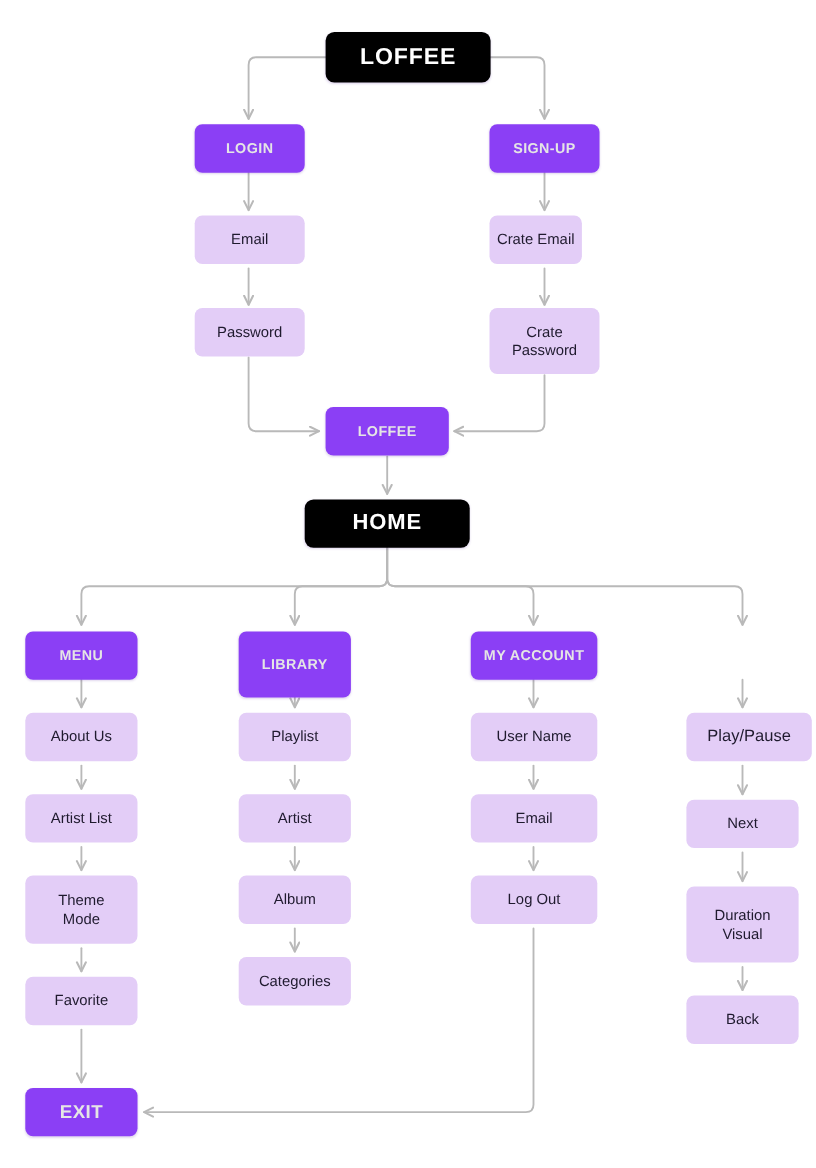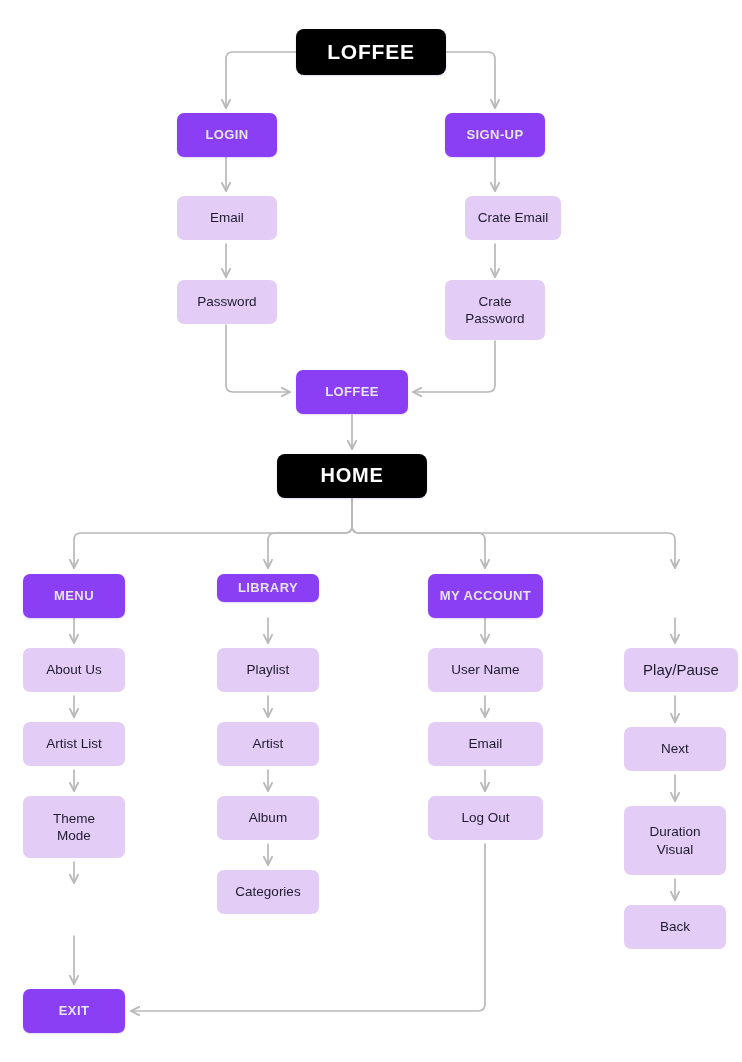--- a/index.html
+++ b/index.html
@@ -118,48 +118,49 @@
       <path d="M675,879 L675,900"></path>
     </g>
   </svg>
 
   <div class="node root" style="left:296px; top:29px; width:150px; height:46px; font-size:21px;">LOFFEE</div>
 
   <div class="node primary" style="left:177px; top:113px; width:100px; height:44px; font-size:13px;">LOGIN</div>
   <div class="node primary" style="left:445px; top:113px; width:100px; height:44px; font-size:13px;">SIGN-UP</div>
 
   <div class="node secondary" style="left:177px; top:196px; width:100px; height:44px; font-size:13.5px;">Email</div>
-  <div class="node secondary" style="left:445px; top:196px; width:96px; height:44px; font-size:13.5px;margin-left:20px;">Crate Email</div>
+  <div class="node secondary" style="left:445px; top:196px; width:84px; height:44px; font-size:13.5px;">Crate Email</div>
 
   <div class="node secondary" style="left:177px; top:280px; width:100px; height:44px; font-size:13.5px;">Password</div>
   <div class="node secondary" style="left:445px; top:280px; width:100px; height:60px; font-size:13.5px;">Crate
 Password</div>
 
   <div class="node primary" style="left:296px; top:370px; width:112px; height:44px; font-size:13px;">LOFFEE</div>
   <div class="node root" style="left:277px; top:454px; width:150px; height:44px; font-size:20px;">HOME</div>
 
   <div class="node primary" style="left:23px; top:574px; width:102px; height:44px; font-size:13px;">MENU</div>
-  <div class="node primary" style="left:217px; top:574px; width:102px; height:28px; font-size:13px;">LIBRARY</div>
+  <div class="node primary" style="left:217px; top:574px; width:102px; height:60px; font-size:13px;">LIBRARY</div>
   <div class="node primary" style="left:428px; top:574px; width:115px; height:44px; font-size:13px;">MY ACCOUNT</div>
 
   <div class="node secondary" style="left:23px; top:648px; width:102px; height:44px; font-size:13.5px;">About Us</div>
   <div class="node secondary" style="left:23px; top:722px; width:102px; height:44px; font-size:13.5px;">Artist List</div>
   <div class="node secondary" style="left:23px; top:796px; width:102px; height:62px; font-size:13.5px;">Theme
 Mode</div>
+  <div class="node secondary" style="left:23px; top:888px; width:102px; height:44px; font-size:13.5px;">Favorite</div>
 
   <div class="node secondary" style="left:217px; top:648px; width:102px; height:44px; font-size:13.5px;">Playlist</div>
   <div class="node secondary" style="left:217px; top:722px; width:102px; height:44px; font-size:13.5px;">Artist</div>
   <div class="node secondary" style="left:217px; top:796px; width:102px; height:44px; font-size:13.5px;">Album</div>
   <div class="node secondary" style="left:217px; top:870px; width:102px; height:44px; font-size:13.5px;">Categories</div>
 
   <div class="node secondary" style="left:428px; top:648px; width:115px; height:44px; font-size:13.5px;">User Name</div>
   <div class="node secondary" style="left:428px; top:722px; width:115px; height:44px; font-size:13.5px;">Email</div>
   <div class="node secondary" style="left:428px; top:796px; width:115px; height:44px; font-size:13.5px;">Log Out</div>
 
   <div class="node secondary" style="left:624px; top:648px; width:114px; height:44px; font-size:15px;">Play/Pause</div>
   <div class="node secondary" style="left:624px; top:727px; width:102px; height:44px; font-size:13.5px;">Next</div>
   <div class="node secondary" style="left:624px; top:806px; width:102px; height:69px; font-size:13.5px;">Duration
 Visual</div>
   <div class="node secondary" style="left:624px; top:905px; width:102px; height:44px; font-size:13.5px;">Back</div>
 
-  <div class="node primary" style="left:23px; top:989px; width:102px; height:44px; font-size:13px;">EXIT</div>
+  <div class="node primary" style="left:23px; top:989px; width:102px; height:44px; font-size:17px;">EXIT</div>
 
 </div>
 
 </body></html>

